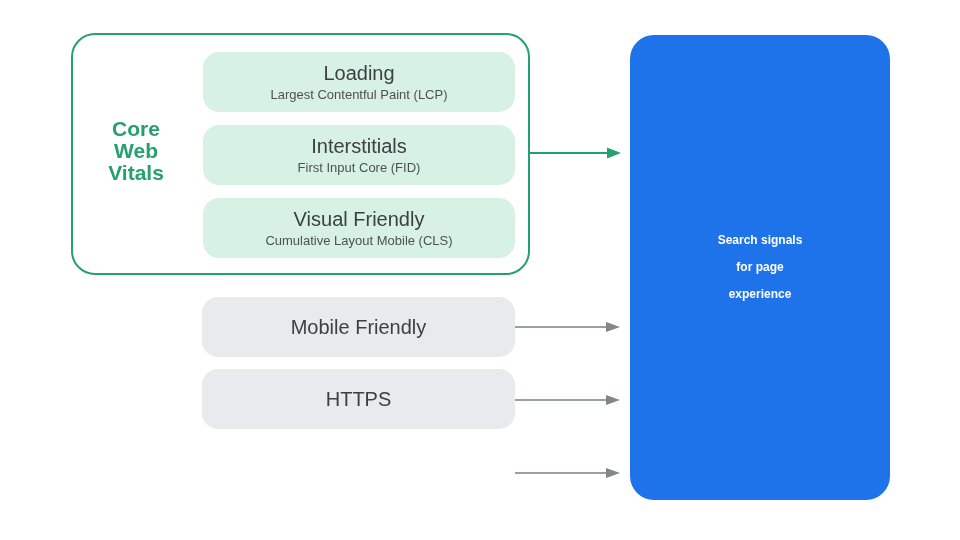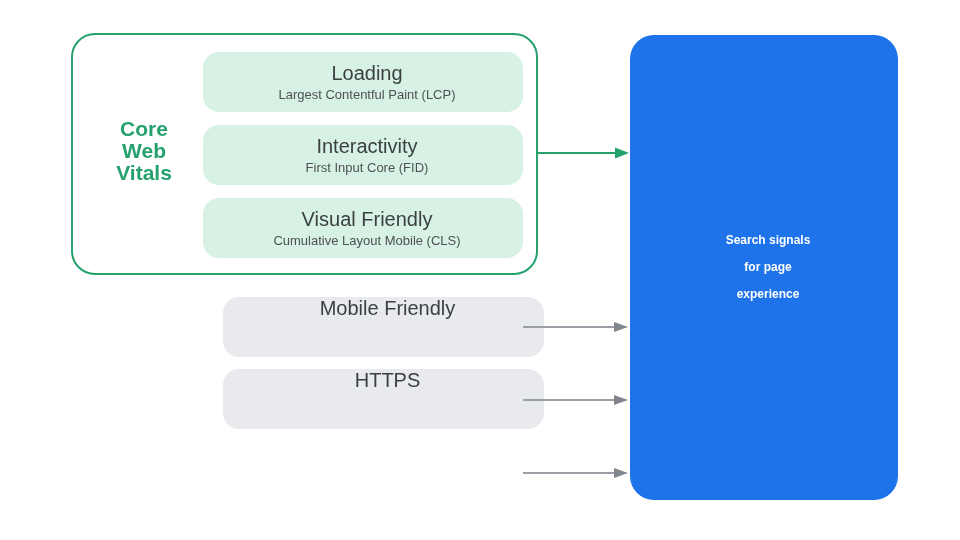--- a/index.html
+++ b/index.html
@@ -8,21 +8,21 @@
     background: #ffffff;
     font-family: "Liberation Sans", sans-serif;
   }
   .canvas {
     position: relative;
     width: 960px;
     height: 540px;
     background: #ffffff;
     overflow: hidden;
   }
-  .abs { position: absolute; padding-left: 8px; }
+  .abs { position: absolute; }
 
   
   .cwv-outline {
     left: 71px;
     top: 33px;
     width: 455px;
     height: 238px;
     border: 2px solid #24A16D;
     border-radius: 24px;
     background: #ffffff;
@@ -70,23 +70,22 @@
   .card-visual    { top: 198px; }
 
   
   .signal-pill {
     left: 202px;
     width: 313px;
     height: 60px;
     background: #E8EAED;
     border-radius: 16px;
     display: flex;
-    align-items: flex-start;
+    align-items: center;
     justify-content: center;
-    margin-left: 21px;
   }
   .signal-pill .label {
     color: #3C4043;
     font-size: 20px;
     font-weight: 400;
   }
   .pill-mobile { top: 297px; }
   .pill-https  { top: 369px; }
   .pill-interstitials { top: 442px; }
 
@@ -129,21 +128,21 @@
   <div class="abs cwv-label">Core
 Web
 Vitals</div>
 
   <div class="abs metric-card card-loading">
     <div class="title">Loading</div>
     <div class="subtitle">Largest Contentful Paint (LCP)</div>
   </div>
 
   <div class="abs metric-card card-interact">
-    <div class="title">Interactivity</div>
+    <div class="title">Interstitials</div>
     <div class="subtitle">First Input Core (FID)</div>
   </div>
 
   <div class="abs metric-card card-visual">
     <div class="title">Visual Friendly</div>
     <div class="subtitle">Cumulative Layout Mobile (CLS)</div>
   </div>
 
   <div class="abs arrow arrow-green">
     <svg width="92" height="16" viewBox="0 0 92 16" xmlns="http://www.w3.org/2000/svg">

